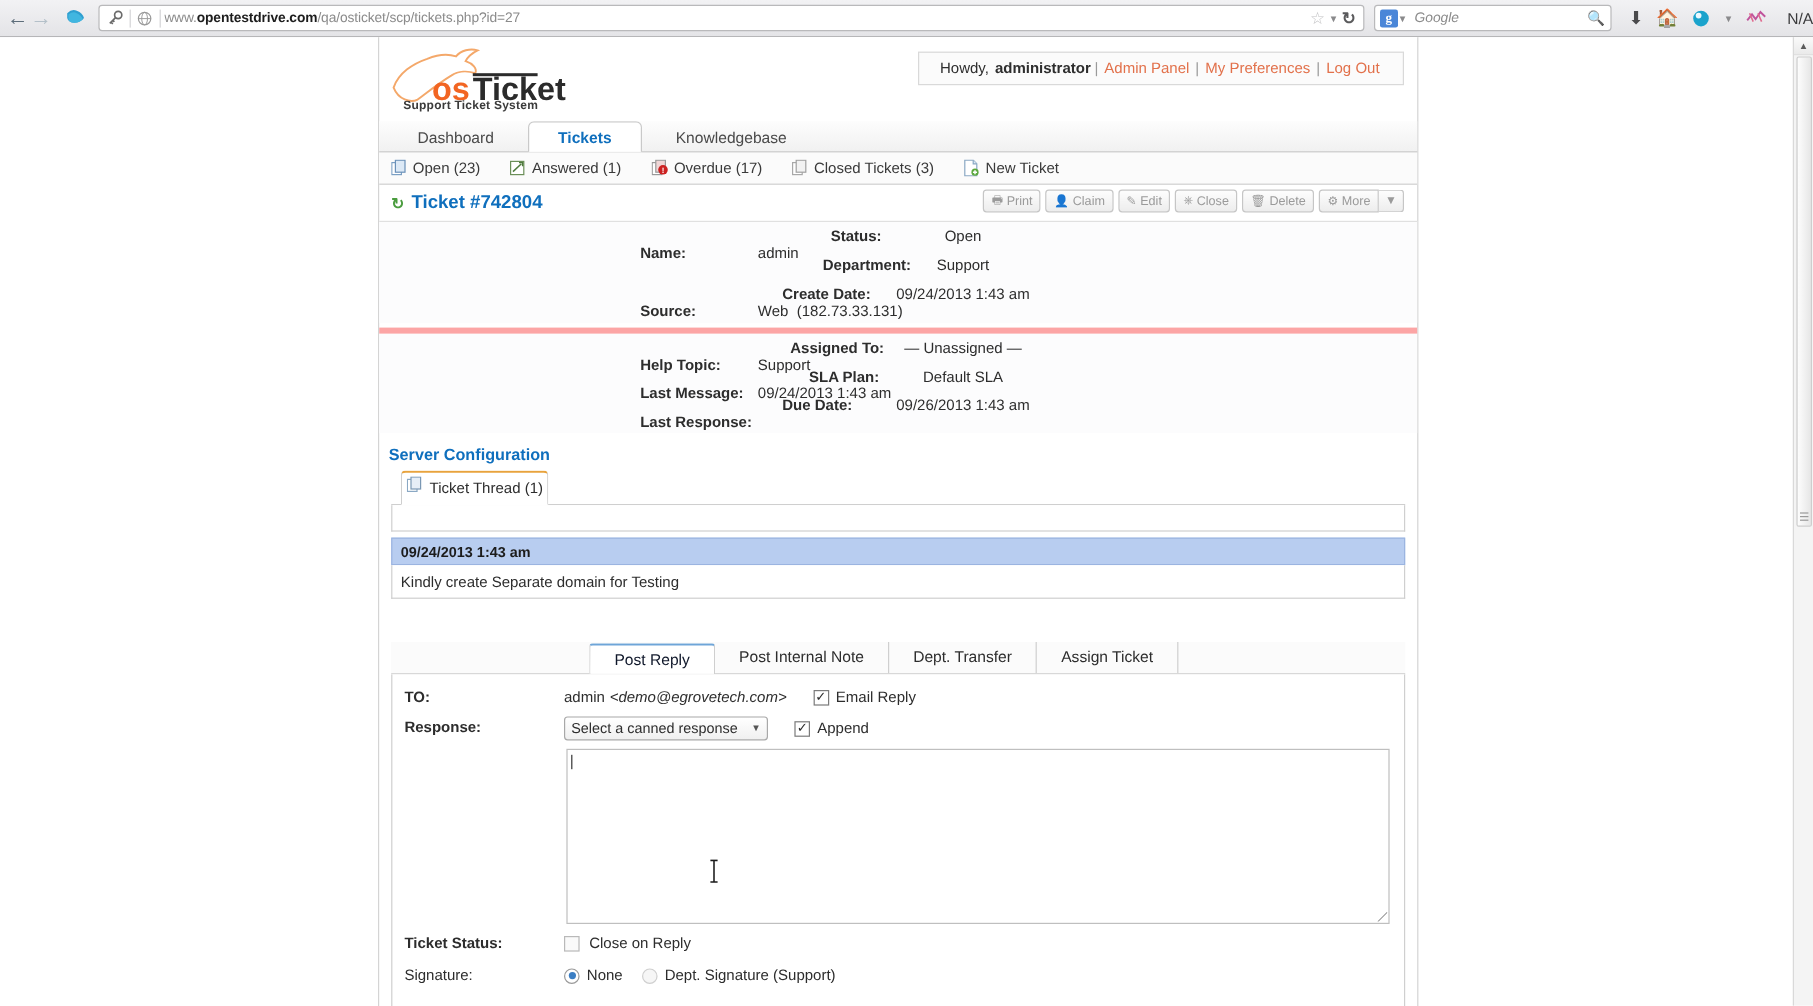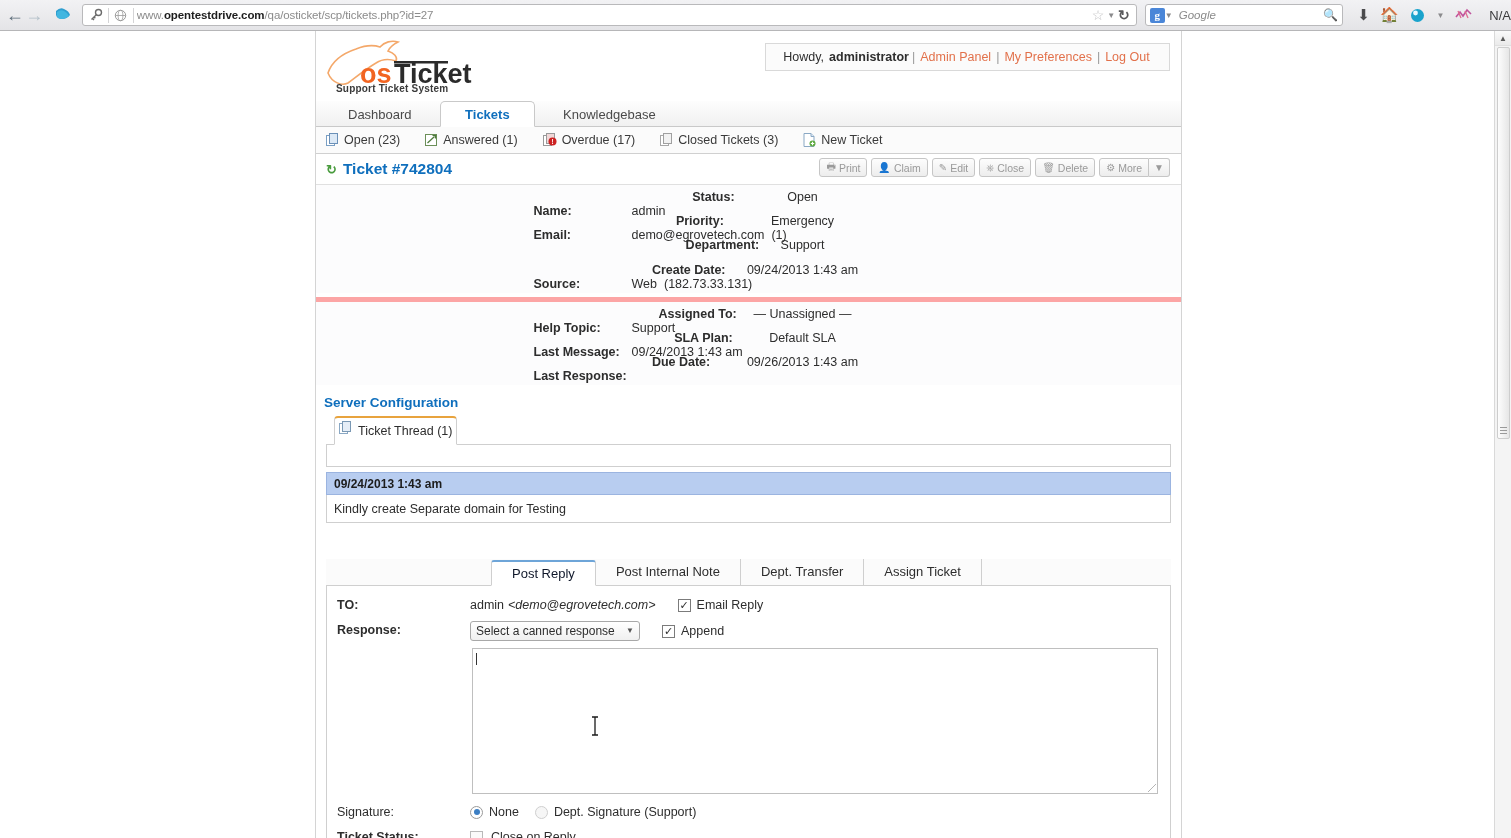--- a/index.html
+++ b/index.html
@@ -506,31 +506,20 @@
             <span class="dlabel">Status:</span>
             <span class="dval">Open</span>
           </div>
         <div class="dcell col-b">
             <span class="dlabel">Name:</span>
             <span class="dval">admin</span>
           </div>
       </div>
       <div class="drow">
         <div class="dcell col-a">
-            <span class="dlabel">Priority:</span>
-            <span class="dval">Emergency</span>
-          </div>
-        <div class="dcell col-b">
-            <span class="dlabel">Email:</span>
-            <span class="dval">demo@egrovetech.com</span>
-            <span class="dval lnk" style="margin-left:7px;">(1)</span>
-          </div>
-      </div>
-      <div class="drow">
-        <div class="dcell col-a">
             <span class="dlabel">Department:</span>
             <span class="dval">Support</span>
           </div>
       </div>
       <div class="drow">
         <div class="dcell col-a">
             <span class="dlabel">Create Date:</span>
             <span class="dval">09/24/2013 1:43 am</span>
           </div>
         <div class="dcell col-b">
@@ -632,35 +621,35 @@
       </div>
 
       <div class="frow" style="margin-top:2px;">
         <div class="flabel">&nbsp;</div>
         <div class="ta">
           <span class="caret"></span>
           <span class="grip"></span>
         </div>
       </div>
 
+      <div class="frow">
+        <div class="flabel">Ticket Status:</div>
+        <div class="fval">
+          <span class="cb unchecked"></span>
+          <span style="margin-left:8px;">Close on Reply</span>
+        </div>
+      </div>
+
       <div class="frow" style="margin-top:9px;">
         <div class="flabel normal">Signature:</div>
         <div class="fval">
           <span class="rb on"></span>
           <span style="margin-left:6px;">None</span>
           <span class="rb off" style="margin-left:16px;"></span>
           <span style="margin-left:6px;">Dept. Signature (Support)</span>
-        </div>
-      </div>
-
-      <div class="frow">
-        <div class="flabel">Ticket Status:</div>
-        <div class="fval">
-          <span class="cb unchecked"></span>
-          <span style="margin-left:8px;">Close on Reply</span>
         </div>
       </div>
 
     </div>
   </div>
 
   <div class="mouse-cursor">
     <svg width="10" height="20" viewBox="0 0 10 20">
       <path d="M2 1 L8 1 M5 1 L5 19 M2 19 L8 19" stroke="#1a1a1a" stroke-width="1.3" fill="none"></path>
     </svg>

